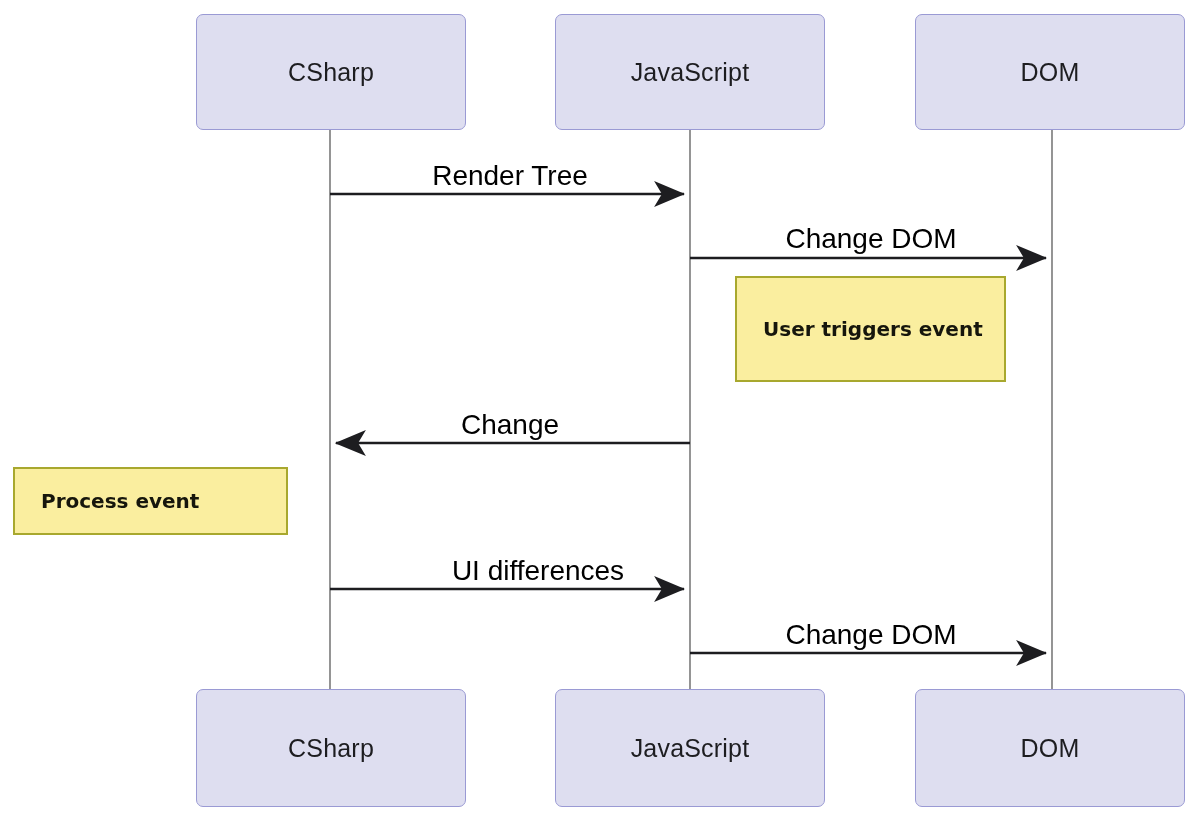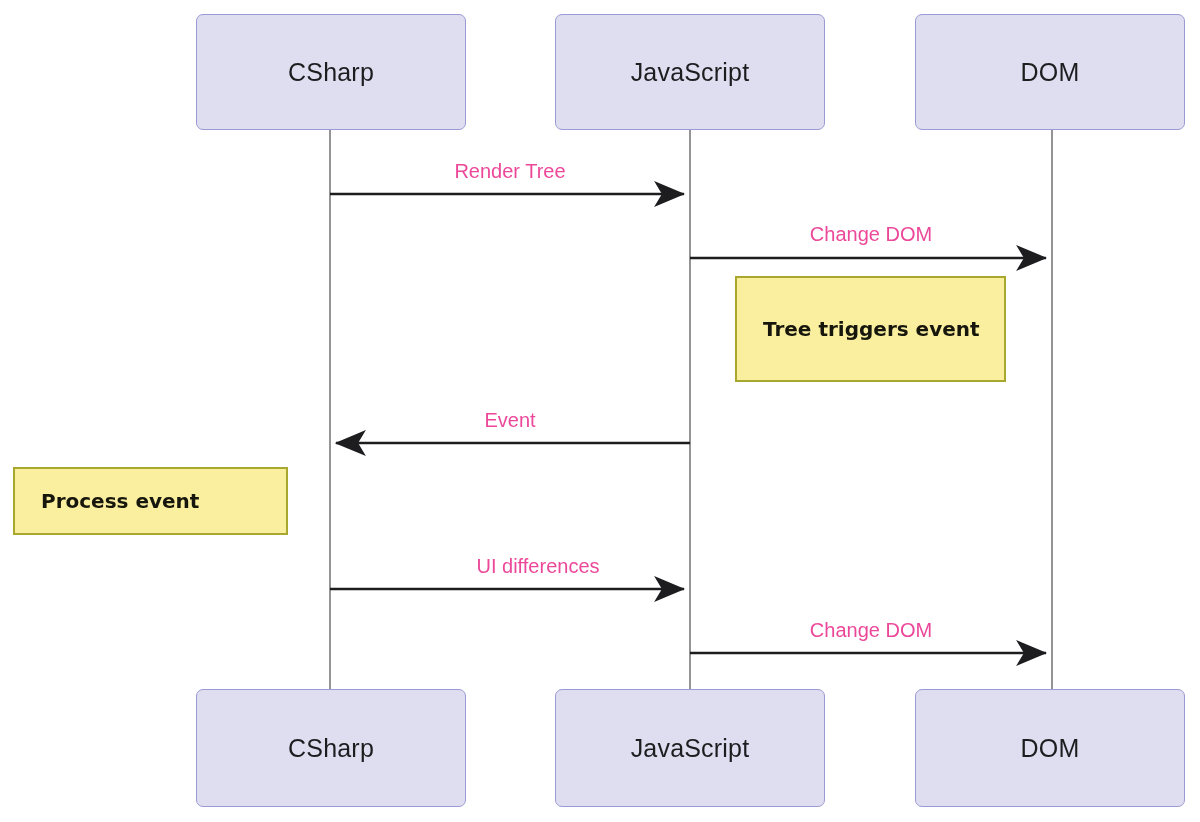--- a/index.html
+++ b/index.html
@@ -56,22 +56,22 @@
     padding: 0 26px;
     line-height: 1.55;
   }
   .note .note-line {
     display: block;
     white-space: nowrap;
   }
   
   .msg-label {
     position: absolute;
-    color: #ec4899;
-    font-size: 20px;
+    color: #000000;
+    font-size: 28px;
     font-weight: 400;
     font-family: "Liberation Sans", sans-serif;
     white-space: nowrap;
     text-align: left;
     transform: translateX(-50%);
   }
 </style>
 </head>
 <body>
 
@@ -117,24 +117,24 @@
   </div>
   <div class="participant" style="left:555px; top:689px; width:270px; height:118px;">
     <span>JavaScript</span>
   </div>
   <div class="participant" style="left:915px; top:689px; width:270px; height:118px;">
     <span>DOM</span>
   </div>
 
   <div class="msg-label" style="left:510px; top:160px;">Render Tree</div>
   <div class="msg-label" style="left:871px; top:223px;">Change DOM</div>
-  <div class="msg-label" style="left:510px; top:409px;">Event</div>
+  <div class="msg-label" style="left:510px; top:409px;">Change</div>
   <div class="msg-label" style="left:538px; top:555px;">UI differences</div>
   <div class="msg-label" style="left:871px; top:619px;">Change DOM</div>
 
   <div class="note" style="left:735px; top:276px; width:271px; height:106px;">
-    <span class="note-line">Tree triggers event</span>
+    <span class="note-line">User triggers event</span>
   </div>
   <div class="note" style="left:13px; top:467px; width:275px; height:68px;">
     <span class="note-line">Process event</span>
   </div>
 
 </div>
 
 </body></html>

